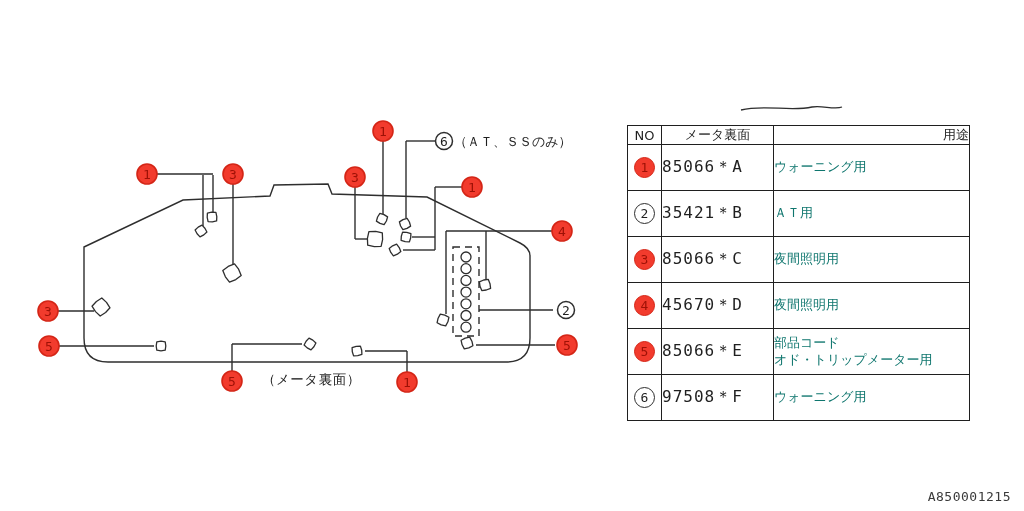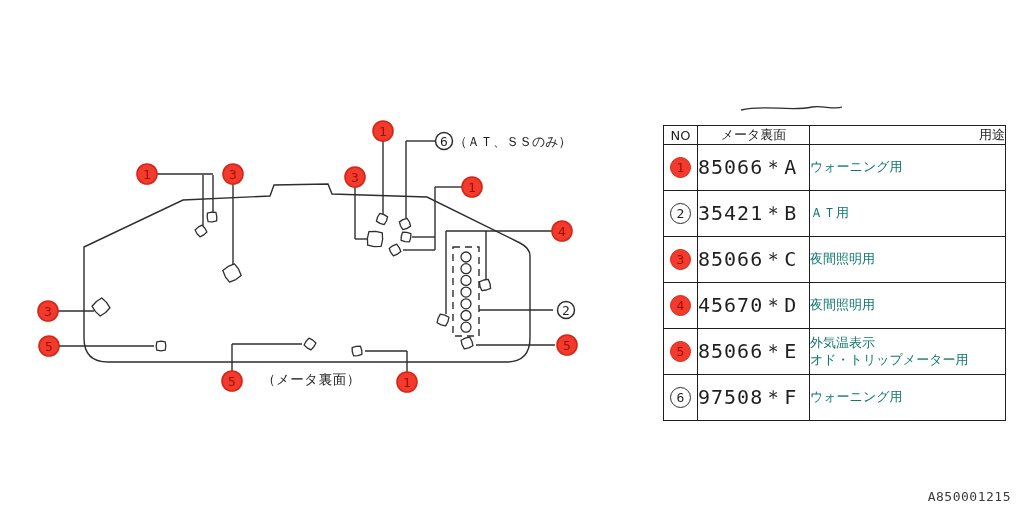--- a/index.html
+++ b/index.html
@@ -1,30 +1,30 @@
 <!DOCTYPE html>
 <html><head>
 <meta charset="utf-8">
 <style>
   html,body{margin:0;padding:0;background:#ffffff;}
   .page{position:relative;width:1024px;height:511px;background:#ffffff;overflow:hidden;
         font-family:"DejaVu Sans","Liberation Sans",sans-serif;color:#222;}
   #diagram-svg{position:absolute;left:0;top:0;}
-  .parts-table-wrap{position:absolute;left:627px;top:125px;margin-left:36px;}
+  .parts-table-wrap{position:absolute;left:627px;top:125px;}
   table.parts{border-collapse:collapse;table-layout:fixed;background:#fff;}
   table.parts th,table.parts td{border:1.6px solid #1f1f1f;padding:0;vertical-align:middle;}
   table.parts th{height:18px;font-size:13px;font-weight:normal;color:#1f1f1f;}
   table.parts td{height:45px;}
   th.h-no,col.c-no{width:33px;}
   col.c-code{width:112px;}
   col.c-use{width:196px;}
   th.h-use{text-align:right;padding-left:28px;}
   td.c-no{text-align:center;}
   td.c-code{font-family:"DejaVu Sans Mono","Liberation Mono",monospace;
-            font-size:20px;letter-spacing:1px;color:#1f1f1f;padding-left:15px;}
+            font-size:16px;letter-spacing:1px;color:#1f1f1f;padding-left:15px;}
   td.c-use{font-size:13px;color:#0f766e;padding-left:14px;line-height:1.3;}
   .badge{width:21px;height:21px;border-radius:50%;display:inline-flex;align-items:center;
          justify-content:center;font:13px "DejaVu Sans Mono","Liberation Mono",monospace;box-sizing:border-box;}
   .badge.red{background:#f23b2d;color:#9e1106;border:1.6px solid #d42516;}
   .badge.outline{background:#fff;color:#1f1f1f;border:1.6px solid #2e2e2e;}
   .drawing-number{position:absolute;right:13px;top:489px;
                   font-family:"DejaVu Sans Mono","Liberation Mono",monospace;
                   font-size:13px;letter-spacing:.5px;color:#3a3a3a;}
 </style>
 </head>
@@ -192,21 +192,21 @@
               <div>夜間照明用</div>
             </td>
     </tr>
 
     <tr>
       <td class="c-no">
         <span class="badge red">5</span>
       </td>
       <td class="c-code">85066＊E</td>
       <td class="c-use">
-              <div>外気温表示</div>
+              <div>部品コード</div>
               <div>オド・トリップメーター用</div>
             </td>
     </tr>
 
     <tr>
       <td class="c-no">
         <span class="badge outline">6</span>
       </td>
       <td class="c-code">97508＊F</td>
       <td class="c-use">

